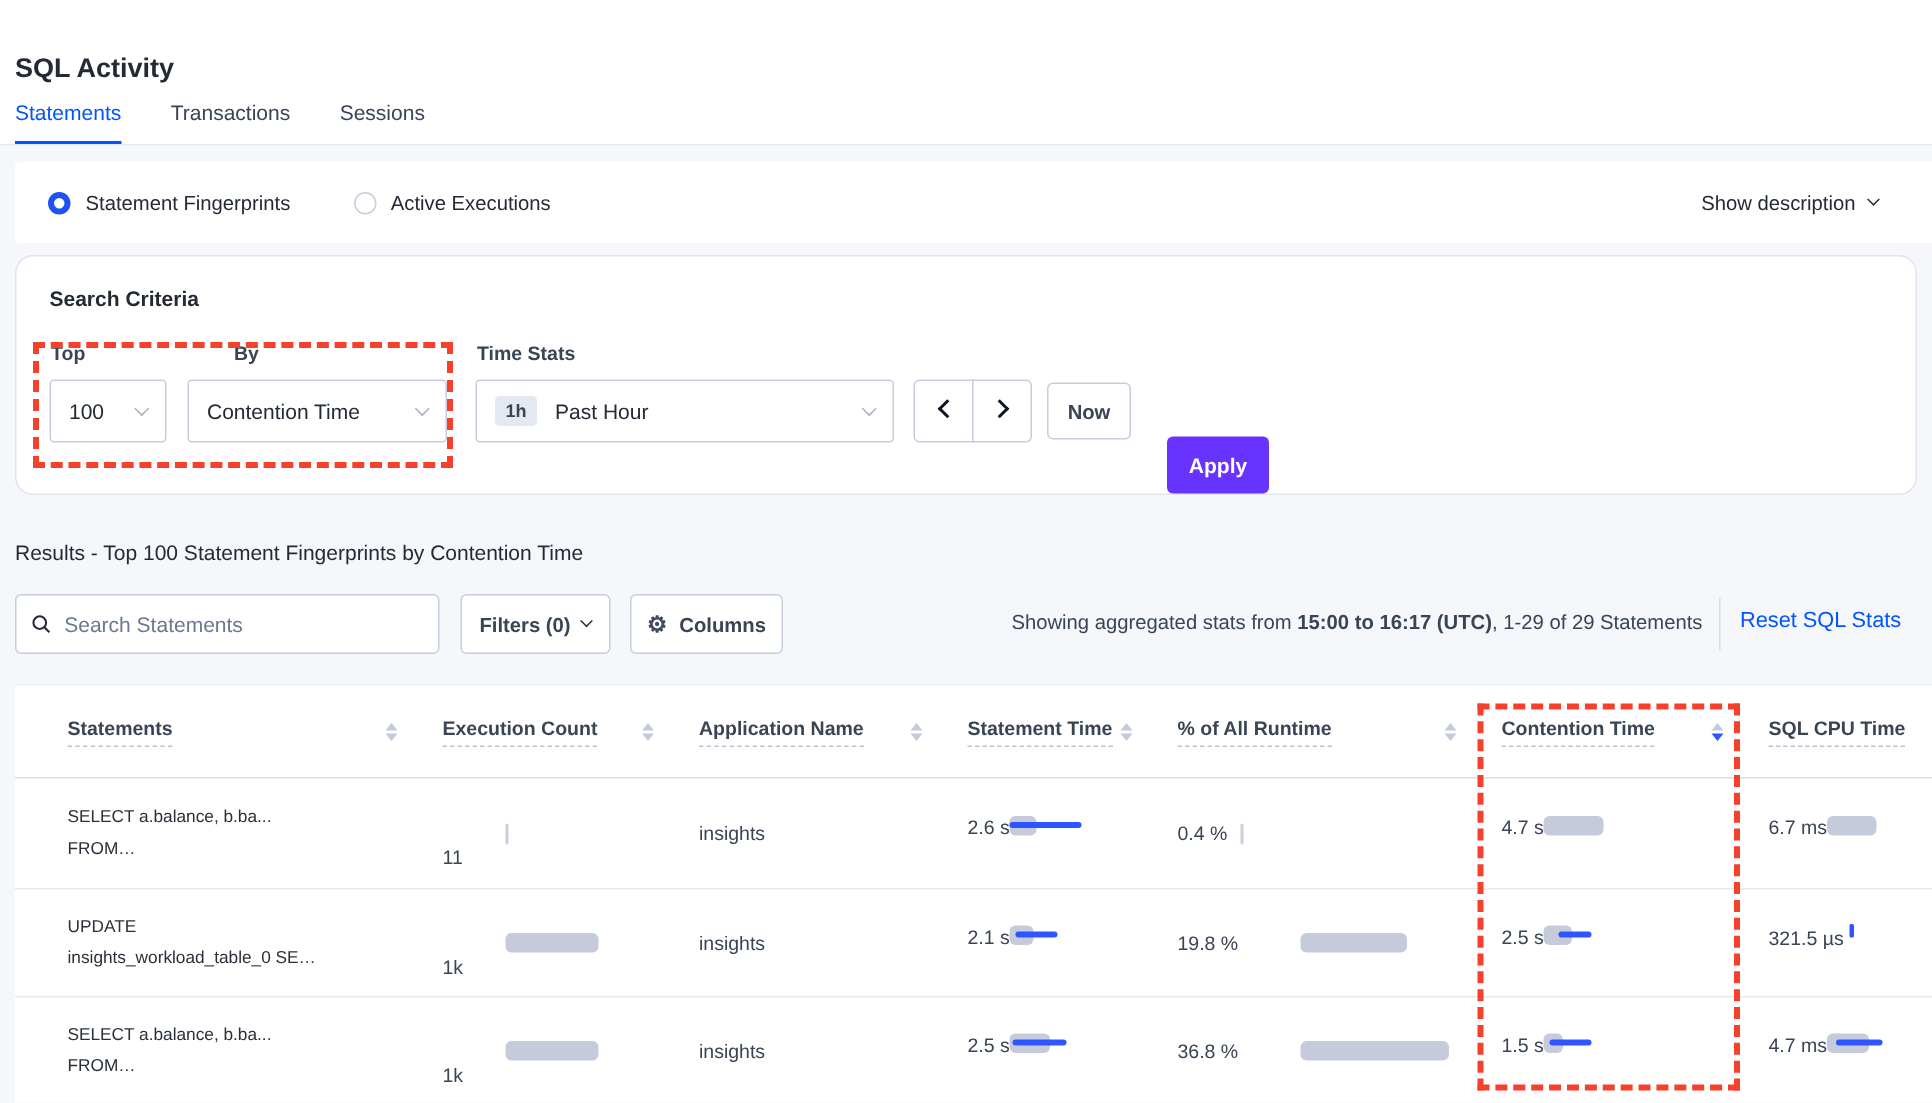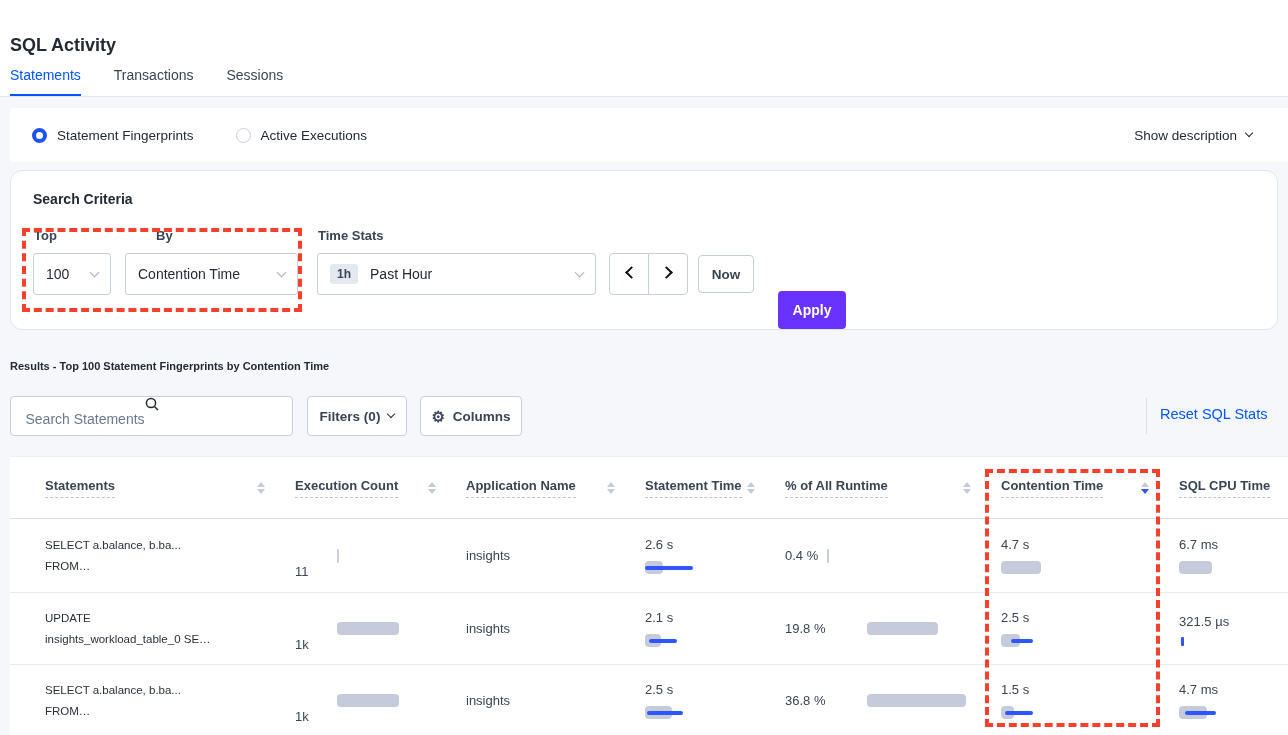--- a/index.html
+++ b/index.html
@@ -37,22 +37,22 @@
   .select .chev { margin-left:auto; }
   .tr-badge { background:#e4e9f1; border-radius:3px; font-weight:700; font-size:12px; padding:3px 7px; color:#394455; margin-right:12px; }
   .nav-btns { position:absolute; left:598px; top:82px; display:flex; }
   .nav-btn { width:40px; height:42px; background:#fff; border:1px solid #c6cedd; display:flex; align-items:center; justify-content:center; cursor:pointer; }
   .nav-btn:first-child { border-radius:4px 0 0 4px; }
   .nav-btn:last-child { border-radius:0 4px 4px 0; margin-left:-1px; }
   .now-btn { position:absolute; left:687px; top:84px; width:56px; height:38px; background:#fff; border:1px solid #c6cedd; border-radius:4px; font-size:13.5px; font-weight:700; color:#394455; display:flex; align-items:center; justify-content:center; cursor:pointer; }
   .apply-btn { position:absolute; left:767px; top:84px; width:68px; height:38px; background:var(--apply_purple,#6933ff); border:none; border-radius:4px; color:#fff; font-size:14px; font-weight:700; display:flex; align-items:center; justify-content:center; cursor:pointer;margin-top:36px; }
 
   
-  .results-heading { position:absolute; left:10px; top:360px; font-size:11px; font-weight:700; color:#242a35; }
-  .search-box { position:absolute; left:10px; top:396px; width:283px; height:40px; background:#fff; border:1px solid #c6cedd; border-radius:4px; display:flex; align-items:center; padding:0 10px;flex-direction:column; }
+  .results-heading { position:absolute; left:10px; top:360px; font-size:14px; font-weight:400; color:#242a35; }
+  .search-box { position:absolute; left:10px; top:396px; width:283px; height:40px; background:#fff; border:1px solid #c6cedd; border-radius:4px; display:flex; align-items:center; padding:0 10px; }
   .search-box input { border:none; outline:none; font-size:14px; color:#242a35; width:100%; margin-left:9px; font-family:"Liberation Sans", sans-serif; }
   .search-box input::placeholder { color:#6b7890; }
   .tool-btn { position:absolute; top:396px; height:40px; background:#fff; border:1px solid #c6cedd; border-radius:4px; display:flex; align-items:center; justify-content:center; gap:8px; font-size:13.5px; font-weight:700; color:#394455; cursor:pointer; }
   .filters-btn { left:307px; width:100px; }
   .columns-btn { left:420px; width:102px; }
   .gear { font-size:15px; color:#3f4a5c; line-height:1; }
   .stats-line { position:absolute; top:407px; right:153px; font-size:13.5px; color:#394455; white-space:nowrap; }
   .stats-line b { font-weight:700; }
   .toolbar-divider { position:absolute; left:1146px; top:398px; width:1px; height:36px; background:#d9dee8; }
   .reset-link { position:absolute; left:1160px; top:406px; font-size:14.5px; color:var(--link_blue,#0055ff); cursor:pointer; white-space:nowrap; }
@@ -65,21 +65,21 @@
   .th:first-child, .td:first-child { padding-left:35px; }
   .th-label { border-bottom:1px dashed #bac2d4; padding-bottom:4px; white-space:nowrap; }
   .sort { margin-left:auto; margin-right:30px; display:flex; flex-direction:column; gap:2px; }
   .tri-up { width:0; height:0; border-left:4px solid transparent; border-right:4px solid transparent; border-bottom:5px solid #c3cad9; }
   .tri-down { width:0; height:0; border-left:4px solid transparent; border-right:4px solid transparent; border-top:5px solid #c3cad9; }
   .tri-down.active { border-top-color:var(--bar_blue,#2e55ff); }
   .trow { border-bottom:1px solid #e7ebf1; cursor:pointer; }
   .r1 { height:74px; } .r2 { height:72px; } .r3 { height:72px; }
   .td { font-size:13px; color:#394455; }
   .stmt-cell { font-family:Liberation Sans, sans-serif; font-size:11.5px; color:#2a3039; line-height:21px; white-space:nowrap; }
-  .metric { display:flex; flex-direction:column; }
+  .metric { display:flex; flex-direction:row; }
   .metric .val { margin-bottom:9px; white-space:nowrap; }
   .barwrap { position:relative; height:13px; width:100%; }
   .gbar { position:absolute; left:0; top:0; height:13px; border-radius:4px; background:var(--bar_gray,#c6cbdc); }
   .bline { position:absolute; top:50%; transform:translateY(-50%); height:4px; border-radius:2px; background:var(--bar_blue,#2e55ff); }
   .hflex { display:flex; align-items:center; }
   .exec-val { flex:0 0 42px;margin-top:32px; }
   .tick { width:2px; height:14px; background:#c9d0dd; border-radius:1px; }
   .rt-text { width:44px; line-height:19px; }
   .rt-bar { position:relative; height:13px; flex:1; margin-left:38px; }
   .cpu-wrap-text { width:52px; line-height:20px; margin-bottom:5px; }
@@ -169,20 +169,21 @@
   <div class="tool-btn filters-btn">
     <span>Filters (0)</span>
     <span class="chev dark"></span>
   </div>
 
   <div class="tool-btn columns-btn">
     <span class="gear">⚙</span>
     <span>Columns</span>
   </div>
 
+  <div class="stats-line"><span>Showing aggregated stats from </span><b>15:00 to 16:17 (UTC)</b><span>, 1-29 of 29 Statements</span></div>
   <div class="toolbar-divider"></div>
   <div class="reset-link">Reset SQL Stats</div>
 
   <div class="table-card">
     <div class="thead">
       <div class="th">
         <span class="th-label">Statements</span>
         <span class="sort">
             <span class="tri-up"></span>
             <span class="tri-down"></span>

